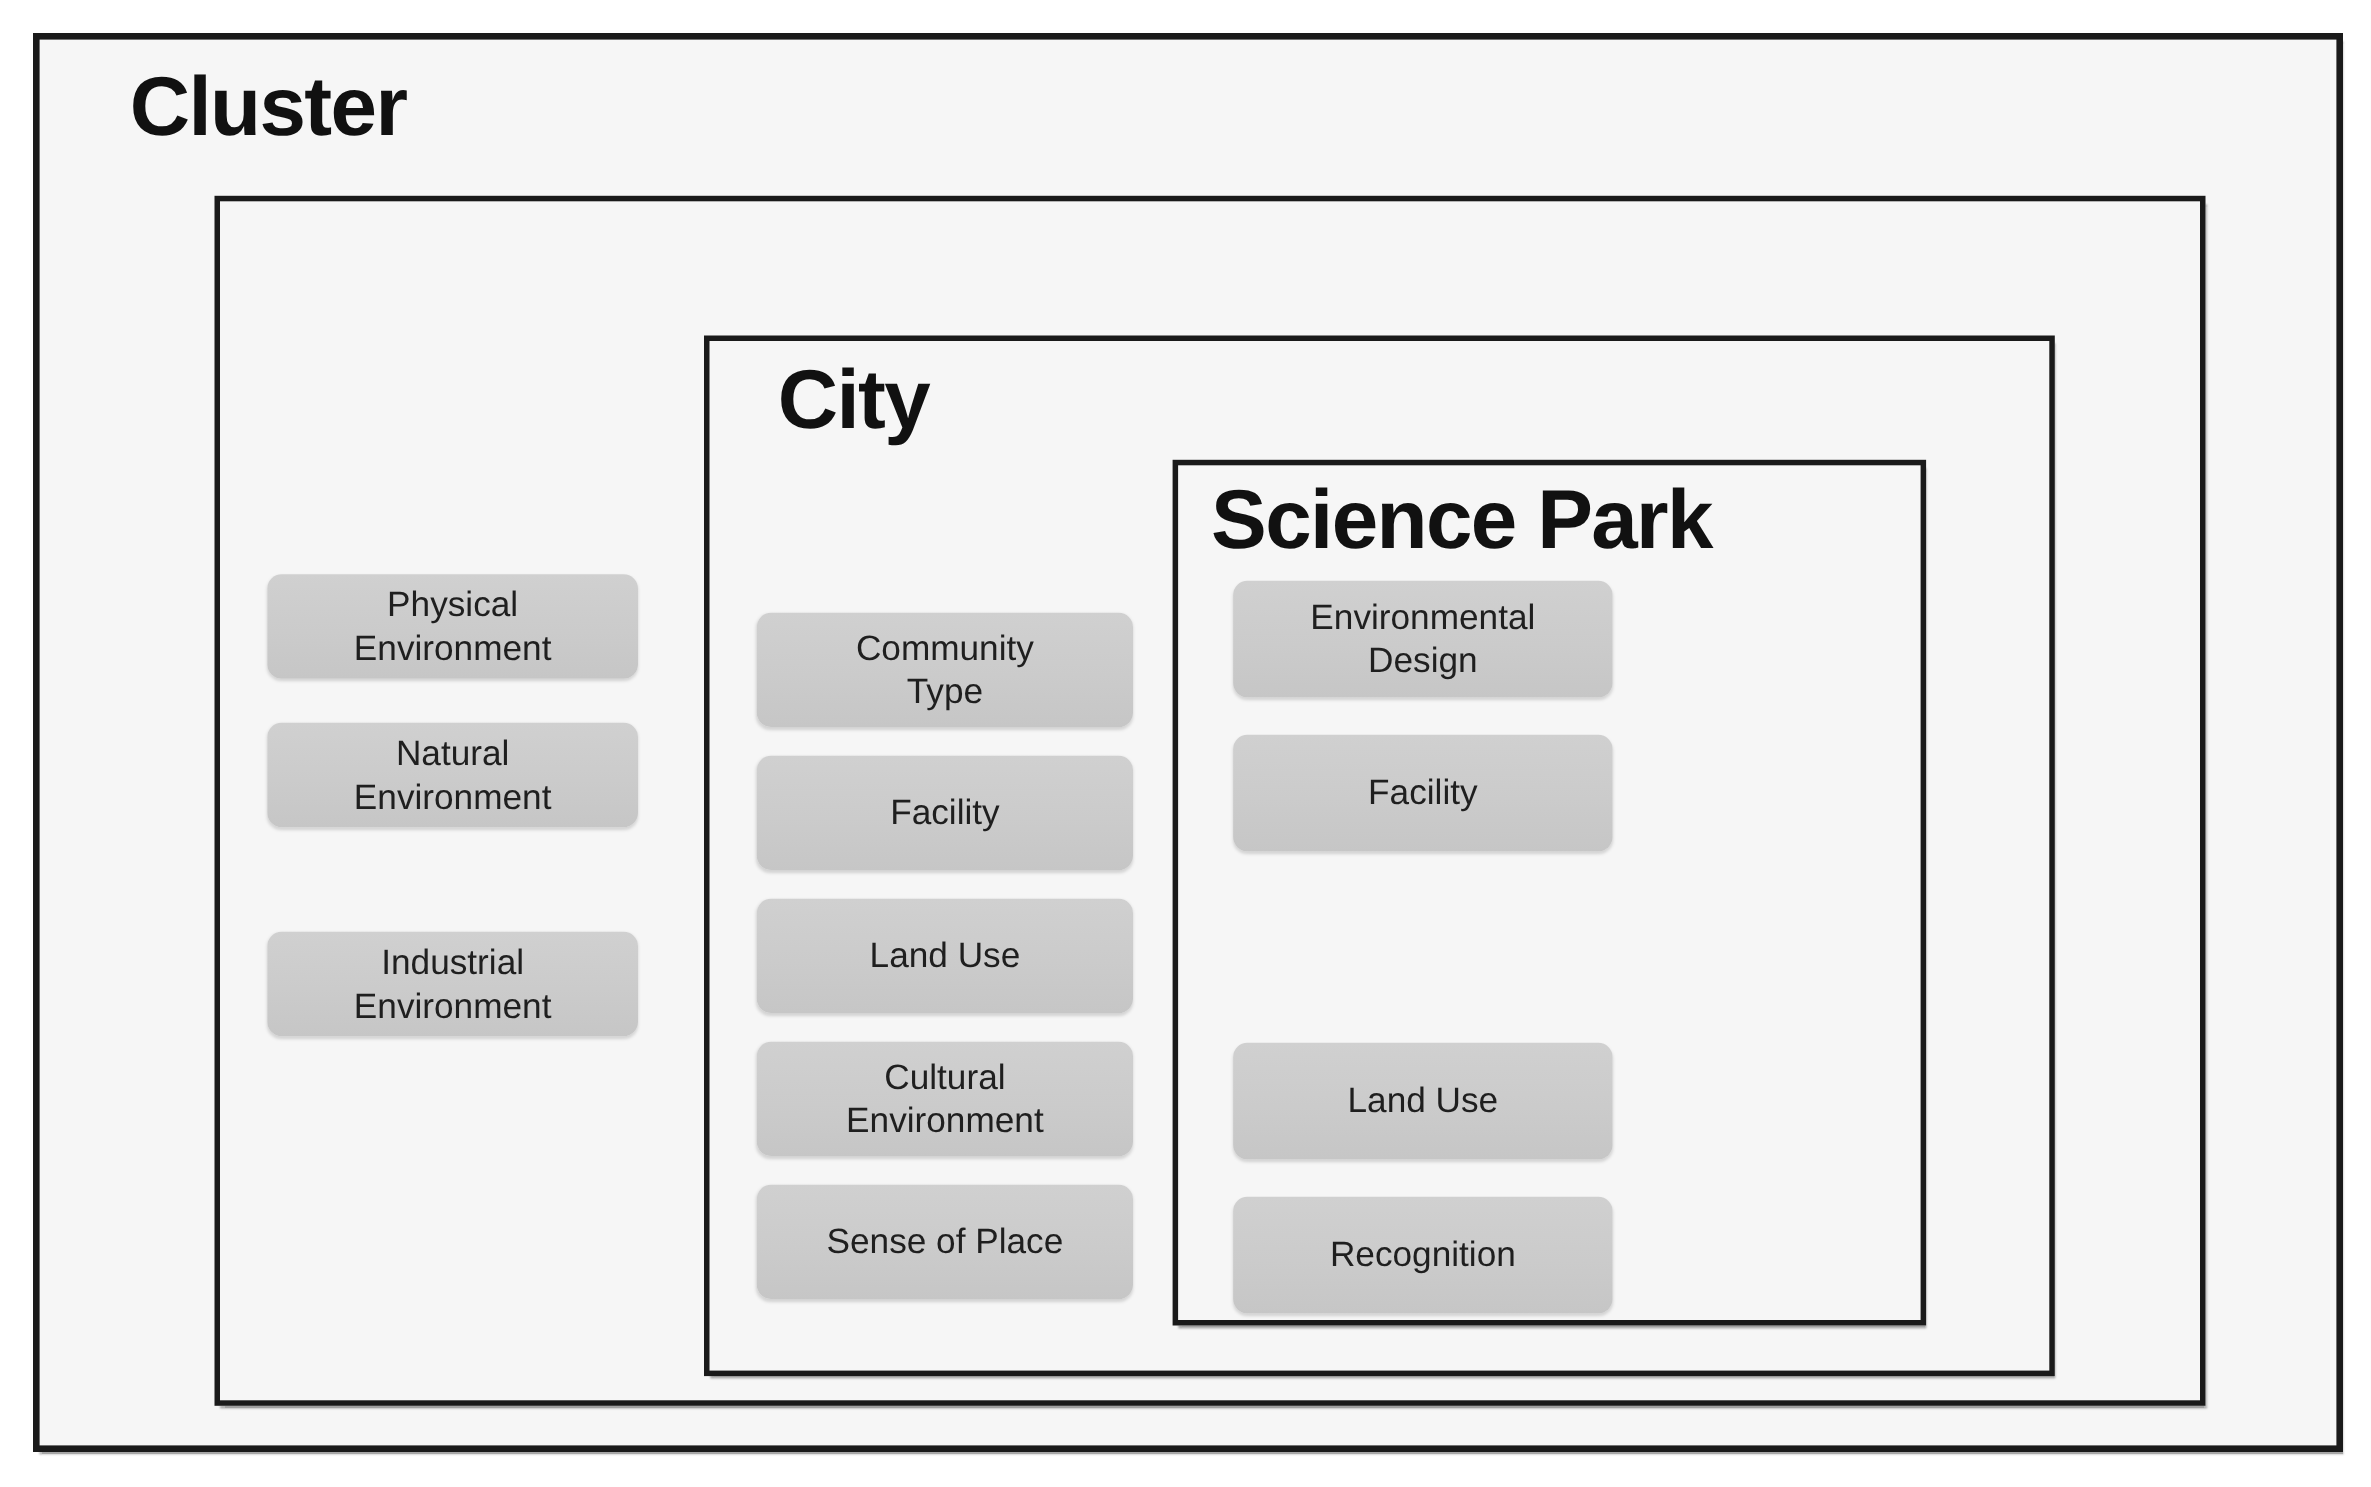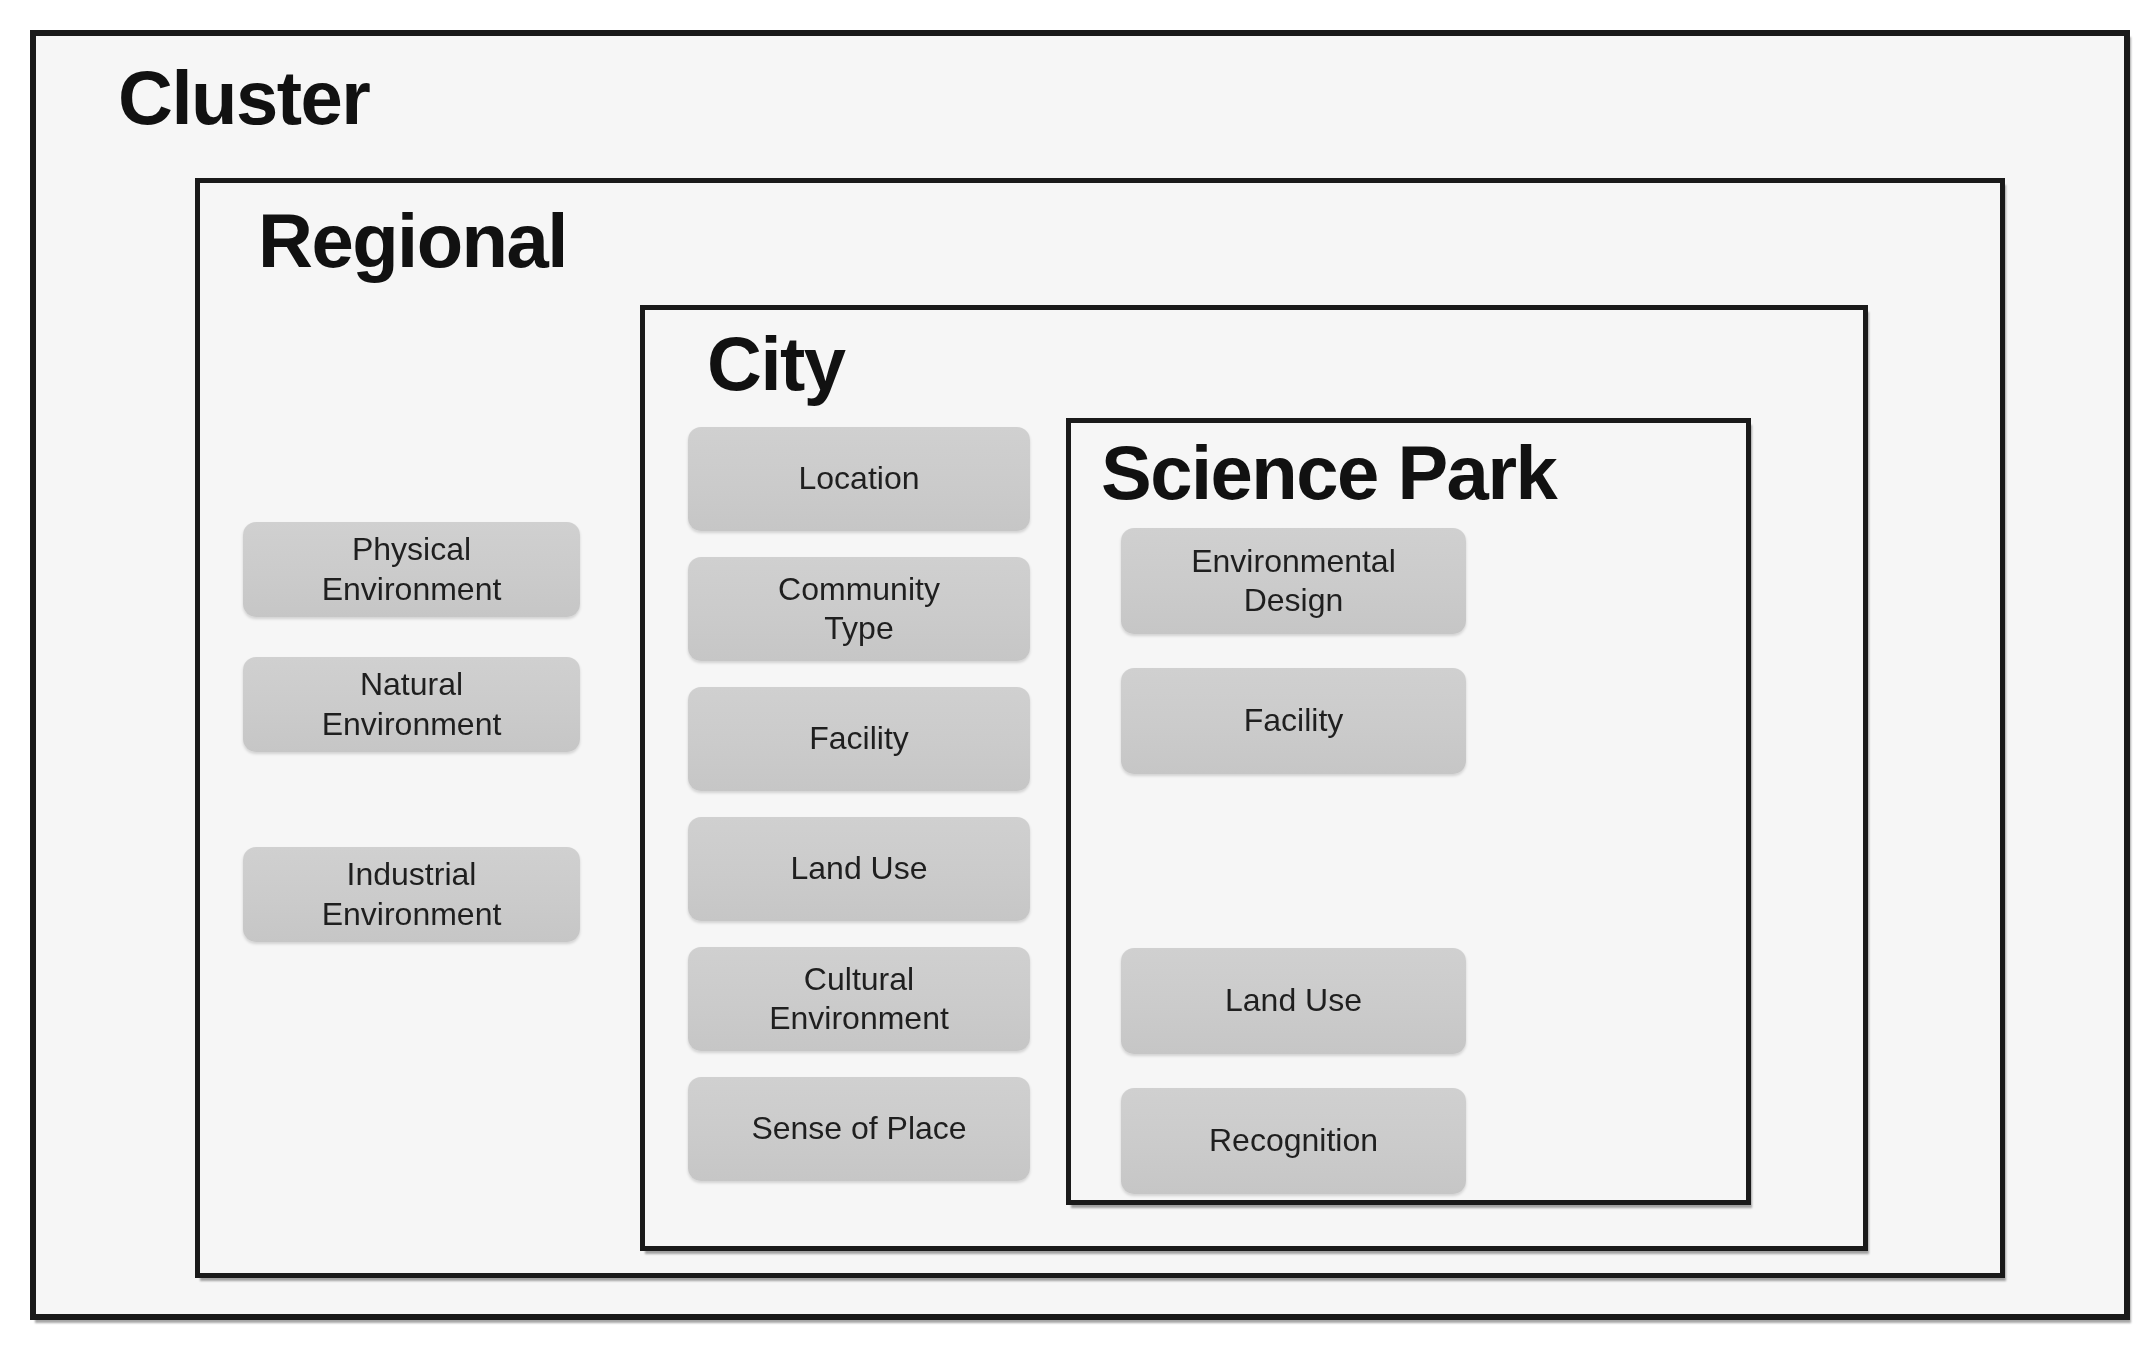--- a/index.html
+++ b/index.html
@@ -93,33 +93,31 @@
 </style>
 </head>
 <body>
 
 <div class="canvas">
 
   <div class="panel cluster">
     <div class="panel-title">Cluster</div>
 
     <div class="panel regional">
-      <div class="panel-title">Regional</div>
 
       <div class="item r0">Physical
 Environment</div>
       <div class="item r1">Natural
 Environment</div>
       <div class="item r2">Industrial
 Environment</div>
 
       <div class="panel city">
         <div class="panel-title">City</div>
 
-        <div class="item c0">Location</div>
         <div class="item c1">Community
 Type</div>
         <div class="item c2">Facility</div>
         <div class="item c3">Land Use</div>
         <div class="item c4">Cultural
 Environment</div>
         <div class="item c5">Sense of Place</div>
 
         <div class="panel science-park">
           <div class="panel-title">Science Park</div>

